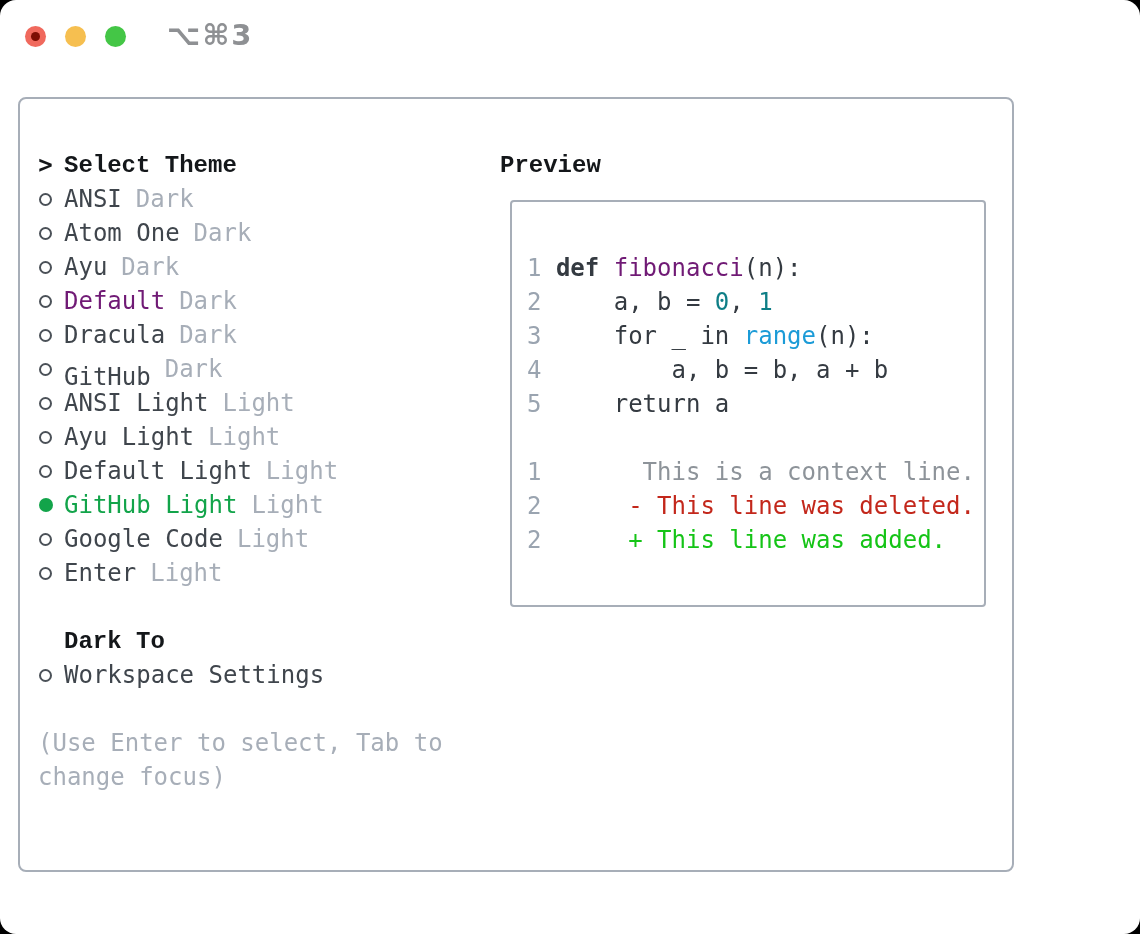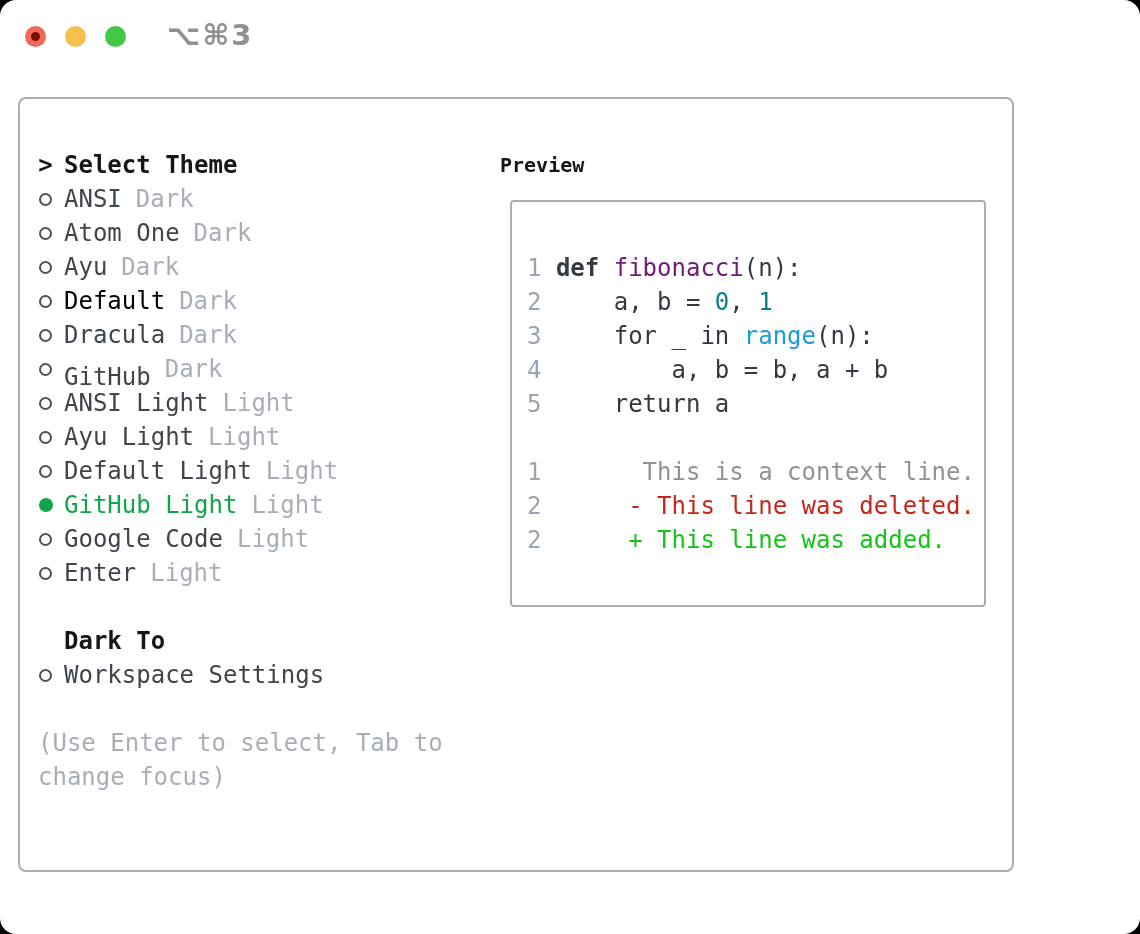--- a/index.html
+++ b/index.html
@@ -19,28 +19,28 @@
   }
   
   .dialog{
     position:absolute;left:18px;top:97px;width:996px;height:775px;
     border:2px solid #a7aeb8;border-radius:8px;background:#fff;box-sizing:border-box;
   }
   .left-col{position:absolute;left:18px;top:49px;width:450px;}
   .row{height:34px;display:flex;align-items:center;font-size:24px;}
   .marker{width:15px;margin-right:11px;display:flex;align-items:center;justify-content:center;flex:0 0 15px;}
   .prompt{font-weight:bold;}
-  .h{font-weight:bold;}
+  .h{font-weight:bold;font-family:Liberation Mono, monospace;}
   .circle{width:13px;height:13px;border-radius:50%;box-sizing:border-box;border:2px solid #4b5158;}
   .circle.sel{border:none;width:14px;height:14px;}
   .tag{margin-left:14px;}
   .spacer{height:34px;}
   .hint{width:432px;font-size:24px;line-height:34px;}
   
-  .preview-head{position:absolute;left:480px;top:49px;height:34px;display:flex;align-items:center;font-size:20px;}
+  .preview-head{position:absolute;left:480px;top:49px;height:34px;display:flex;align-items:center;font-size:24px;}
   .preview-box{
     position:absolute;left:490px;top:101px;width:476px;height:407px;
     border:2px solid #a7aeb8;border-radius:4px;background:#fff;box-sizing:border-box;
     overflow:hidden;
   }
   .code{padding:49px 0 0 15px;}
   .cline{height:34px;line-height:34px;font-size:24px;white-space:pre;}
 </style>
 </head>
 <body>
@@ -85,21 +85,21 @@
             <span class="marker">
               <span class="circle"></span>
             </span>
             <span style="color: rgb(63, 69, 76);">Ayu</span>
             <span class="tag" style="color: rgb(167, 174, 184);">Dark</span>
           </div>
           <div class="row">
             <span class="marker">
               <span class="circle"></span>
             </span>
-            <span style="color: #000000;">Default</span>
+            <span style="color: #701a75;">Default</span>
             <span class="tag" style="color: rgb(167, 174, 184);">Dark</span>
           </div>
           <div class="row">
             <span class="marker">
               <span class="circle"></span>
             </span>
             <span style="color: rgb(63, 69, 76);">Dracula</span>
             <span class="tag" style="color: rgb(167, 174, 184);">Dark</span>
           </div>
           <div class="row">

